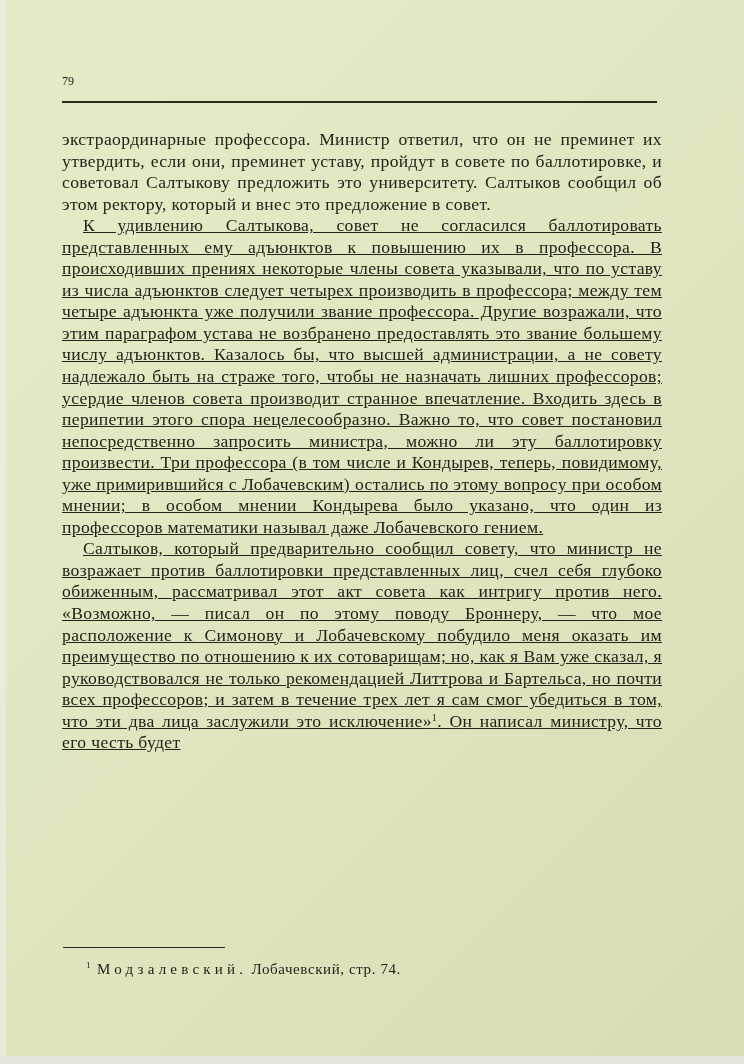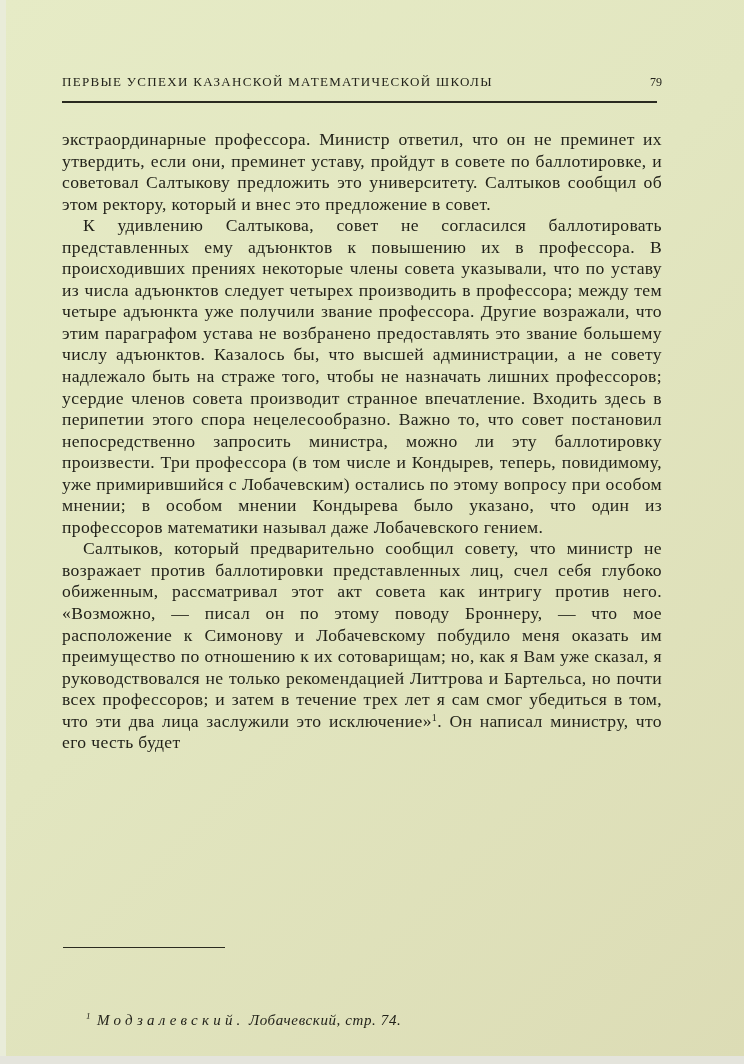--- a/index.html
+++ b/index.html
@@ -31,41 +31,40 @@
     .head-rule {
       position: absolute; top: 101px; left: 0; width: 595px; height: 0;
       border-top: 2px solid #2a2a20;
     }
     .body-text {
       position: absolute; top: 129px; left: 0; width: 600px;
       font-size: 17.6px; line-height: 21.55px;
       text-align: justify; letter-spacing: 0.35px;
     }
     .body-text p { margin: 0; }
-    .body-text p.indent { text-indent: 21px; }
+    .body-text p.indent { text-indent: 21px; text-decoration: underline; }
     sup { font-size: 10px; line-height: 0; vertical-align: 6px; }
     .fn-rule {
       position: absolute; top: 947px; left: 63px; width: 162px; height: 0;
       border-top: 1.5px solid #2a2a20;
     }
     .footnote {
-      position: absolute; top: 1011px; left: 86px;
-      font-size: 15px; letter-spacing: 0.6px; font-style: italic;
+      position: absolute; top: 960px; left: 86px;
+      font-size: 15px; letter-spacing: 0.6px;
     }
     .footnote .author { letter-spacing: 4.2px; }
     .footnote .mark { font-size: 9px; vertical-align: 6px; margin-right: 6px; }
   </style>
 </head>
 <body>
 
 <div class="left-edge"></div>
 
 <div class="page">
   <div class="running-head">
-    <span class="title">ПЕРВЫЕ УСПЕХИ КАЗАНСКОЙ МАТЕМАТИЧЕСКОЙ ШКОЛЫ</span>
     <span class="num">79</span>
   </div>
   <div class="head-rule"></div>
 
   <div class="body-text">
     <p>экстраординарные профессора. Министр ответил, что он не преминет их утвердить, если они, преминет уставу, пройдут в совете по баллотировке, и советовал Салтыкову предложить это университету. Салтыков сообщил об этом ректору, который и внес это предложение в совет.</p>
     <p class="indent">К удивлению Салтыкова, совет не согласился баллотировать представленных ему адъюнктов к повышению их в профессора. В происходивших прениях некоторые члены совета указывали, что по уставу из числа адъюнктов следует четырех производить в профессора; между тем четыре адъюнкта уже получили звание профессора. Другие возражали, что этим параграфом устава не возбранено предоставлять это звание большему числу адъюнктов. Казалось бы, что высшей администрации, а не совету надлежало быть на страже того, чтобы не назначать лишних профессоров; усердие членов совета производит странное впечатление. Входить здесь в перипетии этого спора нецелесообразно. Важно то, что совет постановил непосредственно запросить министра, можно ли эту баллотировку произвести. Три профессора (в том числе и Кондырев, теперь, повидимому, уже примирившийся с Лобачевским) остались по этому вопросу при особом мнении; в особом мнении Кондырева было указано, что один из профессоров математики называл даже Лобачевского гением.</p>
     <p class="indent"><span>Салтыков, который предварительно сообщил совету, что министр не возражает против баллотировки представленных лиц, счел себя глубоко обиженным, рассматривал этот акт совета как интригу против него. «Возможно, — писал он по этому поводу Броннеру, — что мое расположение к Симонову и Лобачевскому побудило меня оказать им преимущество по отношению к их сотоварищам; но, как я Вам уже сказал, я руководствовался не только рекомендацией Литтрова и Бартельса, но почти всех профессоров; и затем в течение трех лет я сам смог убедиться в том, что эти два лица заслужили это исключение»</span><sup>1</sup><span>. Он написал министру, что его честь будет</span></p>
   </div>
 </div>

